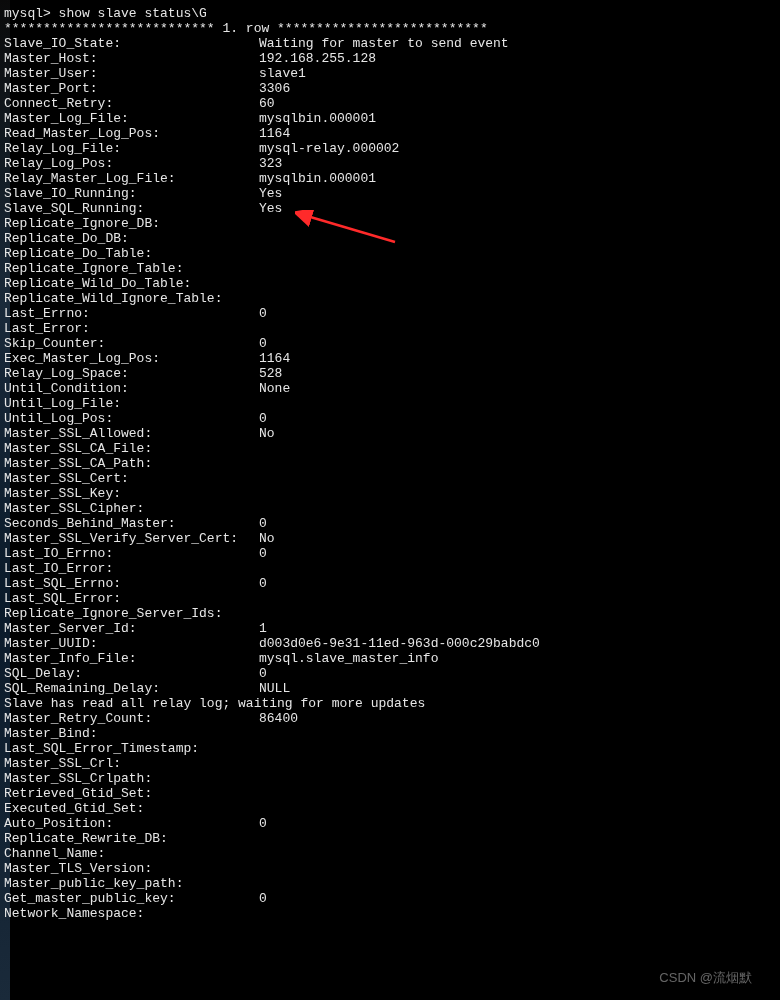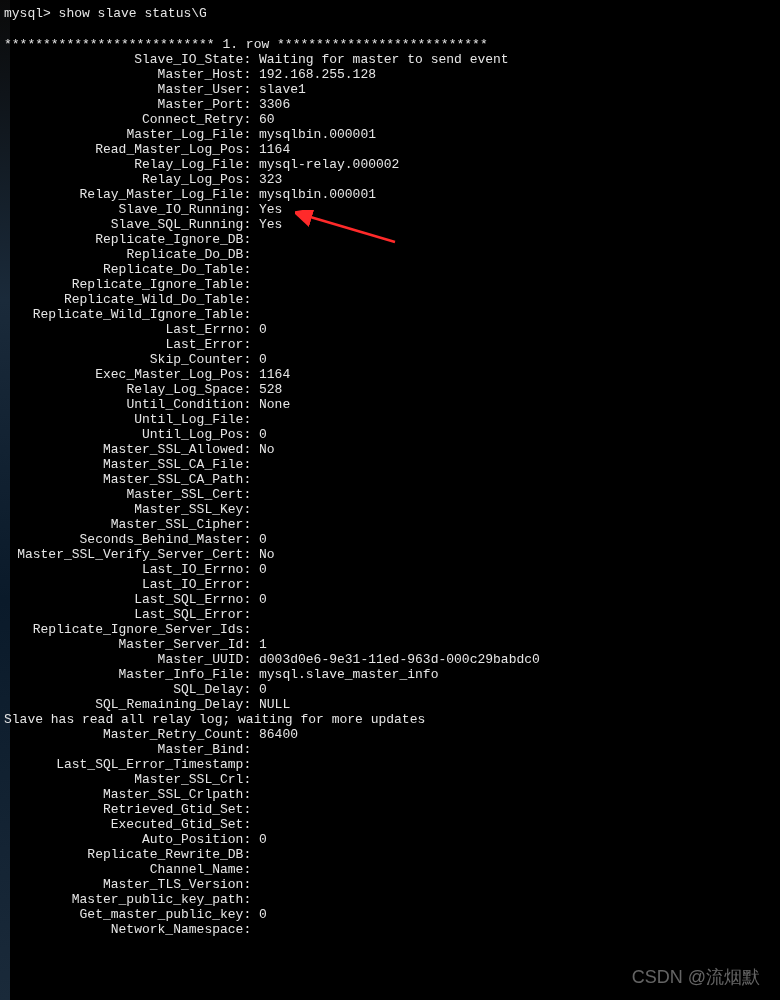--- a/index.html
+++ b/index.html
@@ -17,46 +17,44 @@
       height: 1000px;
       overflow: hidden;
       position: relative;
       padding: 6px 4px;
     }
     .prompt-line {
       white-space: pre;
     }
     .row-header {
       white-space: pre;
-      margin-top: 16px;
     }
     .status-line {
       white-space: pre;
       display: flex;
     }
     .label {
       display: inline-block;
       width: 255px;
-      text-align: right;
       white-space: pre;
     }
     .value {
       white-space: pre;
     }
     .arrow {
       position: absolute;
       z-index: 10;
     }
     .watermark {
       position: absolute;
       bottom: 15px;
-      right: 20px;
+      right: 28px;
       color: rgba(200,200,200,0.5);
       font-family: Arial, sans-serif;
-      font-size: 18px;
+      font-size: 13px;
     }
     .side-gradient {
       position: absolute;
       left: 0;
       top: 0;
       width: 10px;
       height: 1000px;
       background: linear-gradient(180deg, #0a0a0a 0%, #1a2a3a 30%, #0a1a2a 60%, #1a2a3a 100%);
       z-index: -1;
     }

